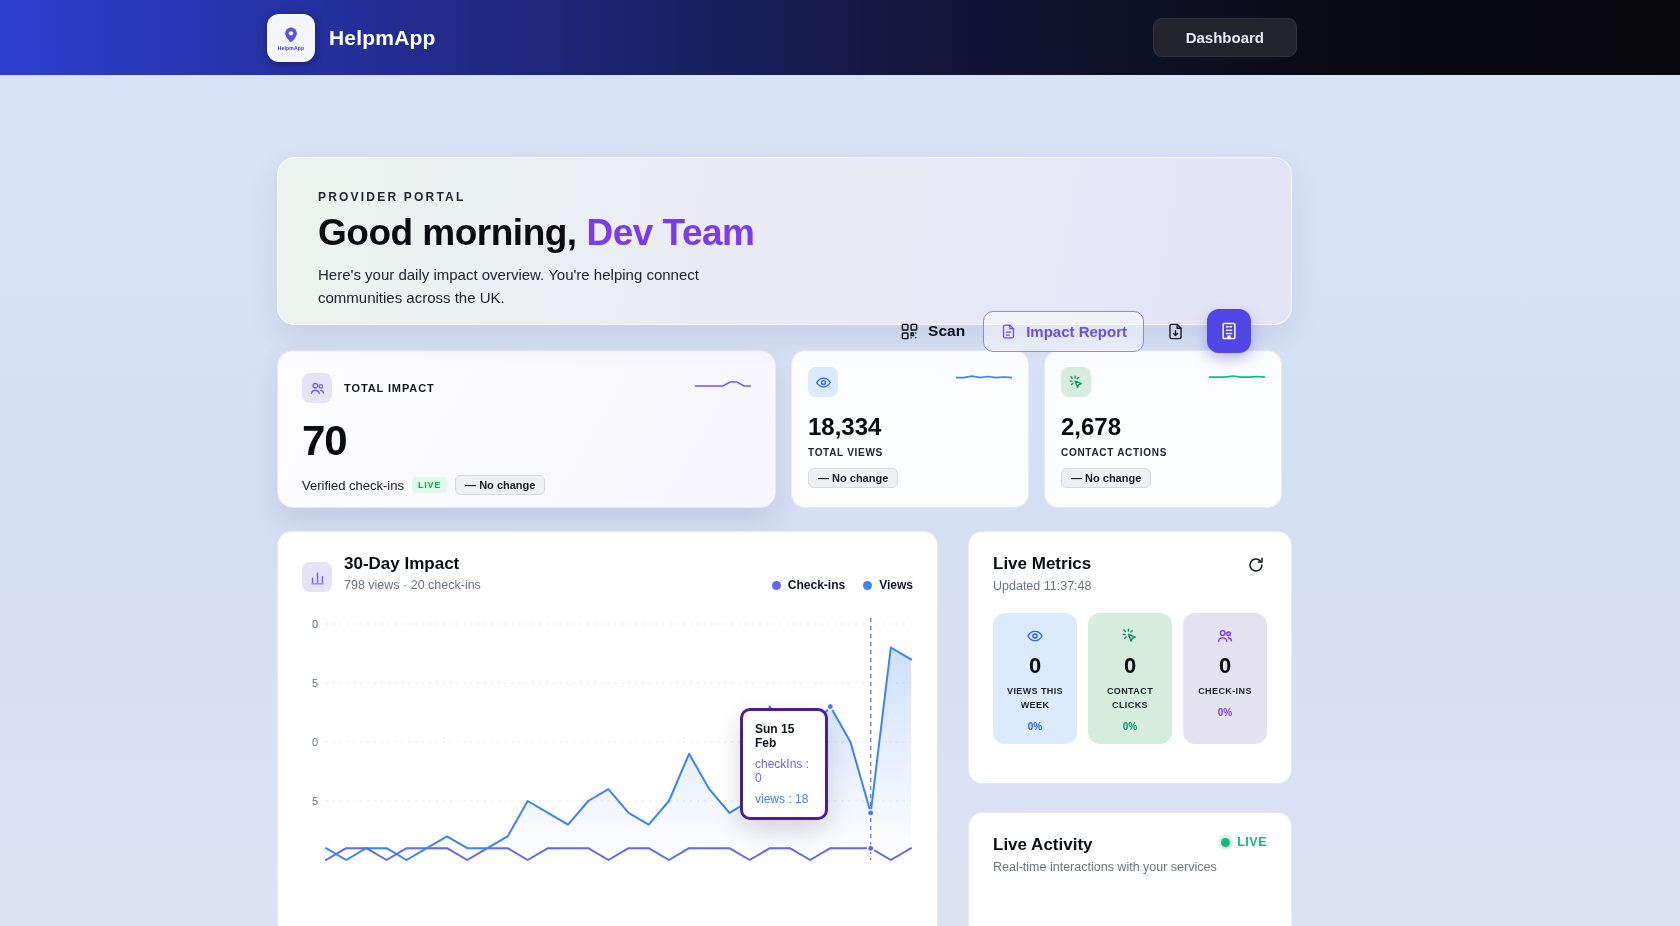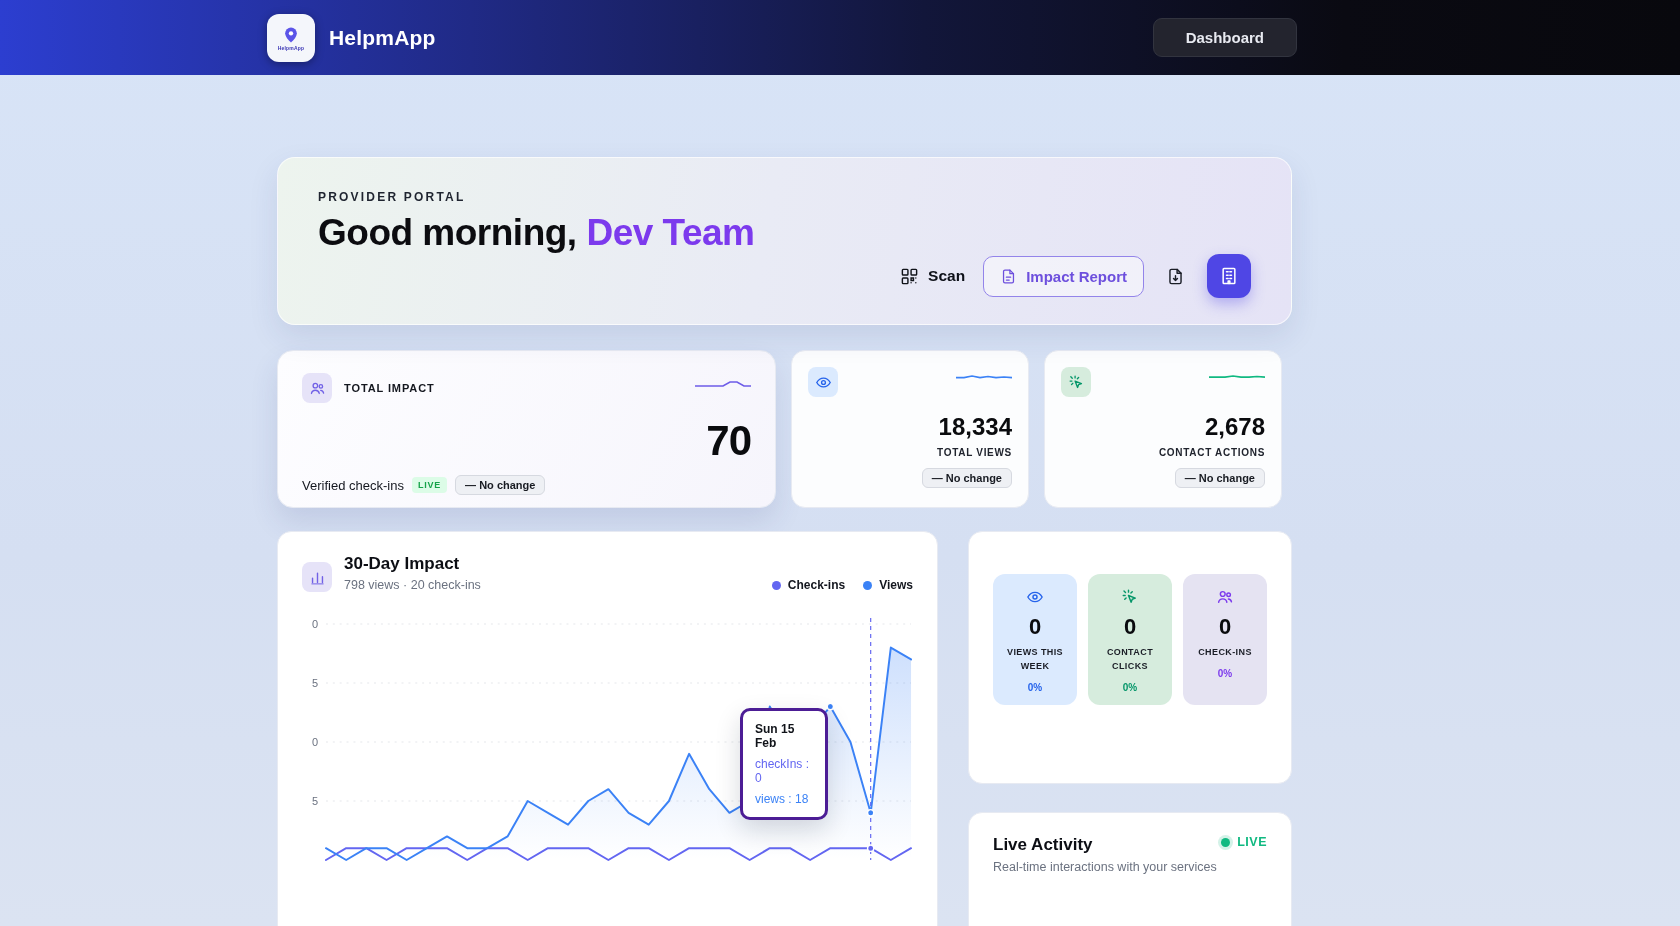--- a/index.html
+++ b/index.html
@@ -45,21 +45,21 @@
     font-family:inherit; font-size:15.5px; font-weight:700; color:#0d1018; cursor:pointer; }
   .report-btn { display:flex; align-items:center; gap:9px; background:rgba(255,255,255,.45);
     border:1.5px solid #9384ea; color:#6d4fdd; border-radius:10px; padding:11px 16px;
     font-family:inherit; font-size:15px; font-weight:700; cursor:pointer;justify-content:center; }
   .ghost-icon-btn { background:transparent; border:none; cursor:pointer; padding:4px; display:flex; }
   .solid-icon-btn { width:44px; height:44px; background:#4f46e5; border:none; border-radius:12px;
     display:flex; align-items:center; justify-content:center; cursor:pointer;
     box-shadow:0 6px 14px rgba(79,70,229,.35); }
 
   
-  .stats-row { display:flex; gap:15px; margin-top:25px;text-align:right; }
+  .stats-row { display:flex; gap:15px; margin-top:25px; }
   .stat-card { background:#fcfdfe; border:1px solid #e7eaf2; border-radius:14px; height:158px; padding:16px 16px; }
   .stat-card.primary { width:499px; border-radius:16px; padding:22px 24px;
     background:linear-gradient(120deg,#fdfdff 0%,#f6f5fc 100%);
     box-shadow:0 14px 28px rgba(50,55,120,.12); }
   .stat-card.small { width:238px; }
   .stat-head { display:flex; align-items:center; gap:12px; }
   .icon-tile { width:30px; height:30px; border-radius:8px; display:flex; align-items:center; justify-content:center; flex:none; }
   .icon-tile svg { width:17px; height:17px; }
   .tile-purple { background:#e6e3f8; } .tile-blue { background:#dbeafe; }
   .tile-green { background:#d6ecdd; }
@@ -131,20 +131,21 @@
     <button class="nav-btn">Dashboard</button>
   </div>
 </header>
 
 <main class="container">
 
   <section class="hero">
     <div class="hero-left">
       <div class="eyebrow">PROVIDER PORTAL</div>
       <h1><span>Good morning, </span><span class="accent">Dev Team</span></h1>
+      <p class="hero-sub">Here's your daily impact overview. You're helping connect communities across the UK.</p>
     </div>
     <div class="hero-actions">
       <button class="scan-btn">
         <svg viewBox="0 0 24 24" width="19" height="19" fill="none" stroke="#101319" stroke-width="1.8">
           <rect x="3" y="3" width="7" height="7" rx="1"></rect>
             <rect x="14" y="3" width="7" height="7" rx="1"></rect>
           <rect x="3" y="14" width="7" height="7" rx="1"></rect>
           <path d="M14 14h3v3h-3zM20 14v0M14 20h0M20 20v0" stroke-linecap="round"></path>
         </svg>
         <span>Scan</span>
@@ -290,20 +291,32 @@
           <div class="tt-date">Sun 15 Feb</div>
           <div class="tt-line" style="color: rgb(99, 102, 241);">checkIns : 0</div>
           <div class="tt-line" style="color: rgb(59, 130, 246);">views : 18</div>
         </div>
       </div>
     </article>
 
     <div class="right-col">
 
       <article class="panel metrics-panel">
+        <div class="panel-head">
+          <div>
+            <div class="panel-title">Live Metrics</div>
+            <div class="panel-sub">Updated 11:37:48</div>
+          </div>
+          <button class="refresh-btn">
+            <svg viewBox="0 0 24 24" width="18" height="18" fill="none" stroke="#14171f" stroke-width="2" stroke-linecap="round" stroke-linejoin="round">
+              <path d="M20 12a8 8 0 1 1-2.4-5.7"></path>
+                <path d="M20 3v5h-5"></path>
+            </svg>
+          </button>
+        </div>
         <div class="metric-tiles">
 
           <div class="metric-tile" style="background: rgb(219, 234, 254);">
             <svg viewBox="0 0 24 24" fill="none" stroke="#2563eb" stroke-width="1.9">
               <path d="M2.5 12s3.5-6.2 9.5-6.2 9.5 6.2 9.5 6.2-3.5 6.2-9.5 6.2S2.5 12 2.5 12z"></path>
                 <circle cx="12" cy="12" r="2.7"></circle>
             </svg>
             <div class="metric-value">0</div>
             <div class="metric-label">VIEWS THIS WEEK</div>
             <div class="metric-pct" style="color: rgb(37, 99, 235);">0%</div>

